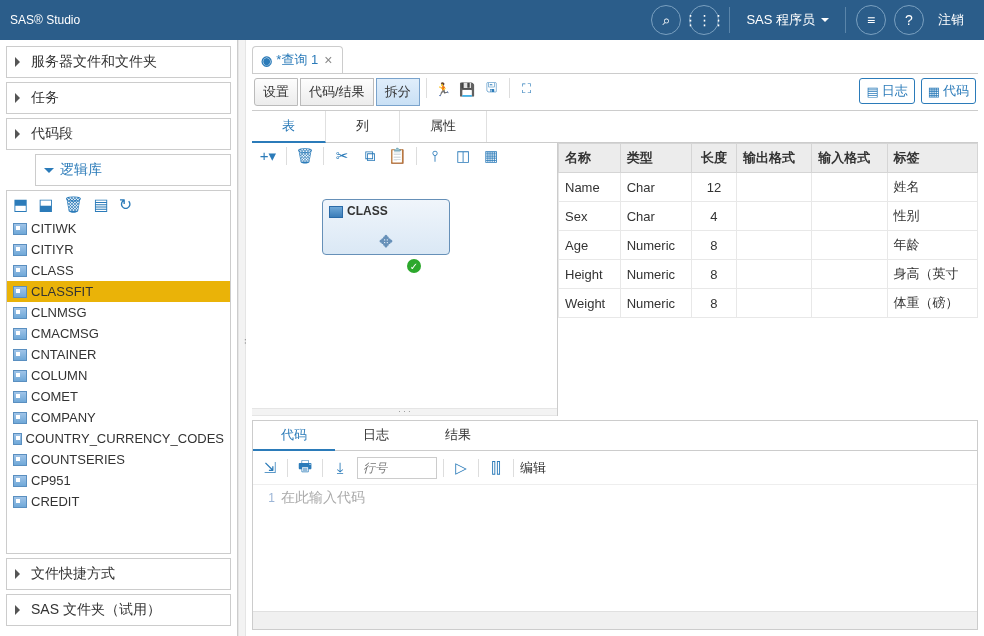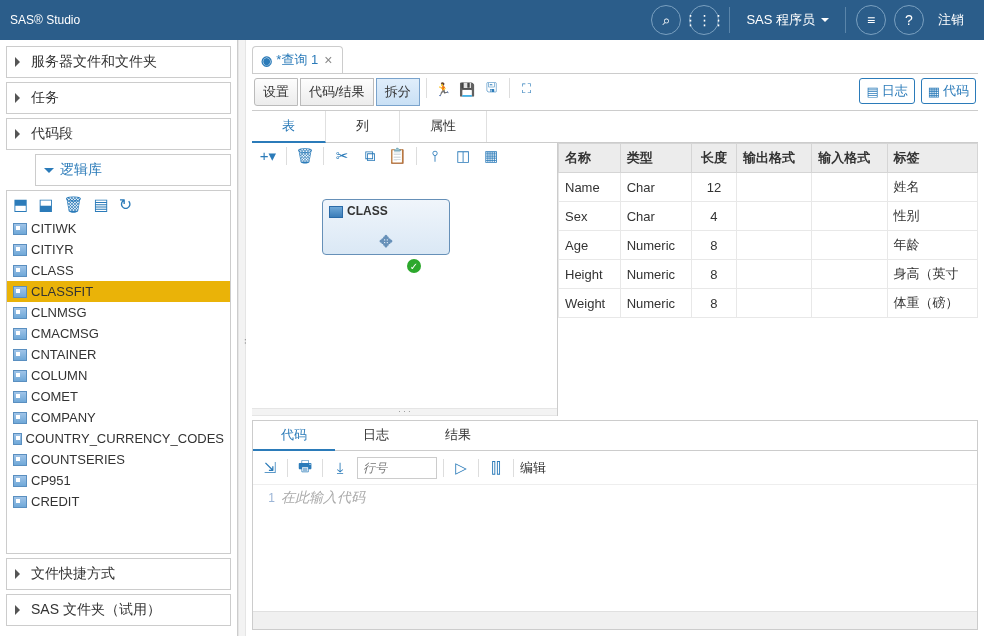--- a/index.html
+++ b/index.html
@@ -90,21 +90,21 @@
 .code-panel { height: 210px; display: flex; flex-direction: column; border: 1px solid #ccc; margin-top: 4px; }
 .code-tabs { display: flex; border-bottom: 1px solid #ccc; }
 .code-tab { padding: 5px 28px; cursor: pointer; }
 .code-tab.active { color: #2b7bb9; border-bottom: 2px solid #2b7bb9; margin-bottom: -1px; }
 .code-toolbar { display: flex; align-items: center; padding: 4px 6px; gap: 6px; border-bottom: 1px solid #eee; }
 .code-toolbar .ci { color: #2b7bb9; cursor: pointer; width: 22px; text-align: center; font-size: 15px; }
 .code-toolbar .csep { width: 1px; height: 18px; background: #ddd; }
 .line-input { border: 1px solid #ccc; width: 80px; padding: 3px 5px; font-style: italic; color: #999; font-size: 12px; }
 .editor { flex: 1; padding: 4px; font-family: "Courier New", monospace; font-size: 14px; }
 .editor .ln { color: #9cb5d6; width: 18px; display: inline-block; text-align: right; margin-right: 6px; font-size: 12px; }
-.editor .placeholder { color: #aaa; font-style: italic; }
+.editor .placeholder { color: #aaa; }
 .editor-footer { height: 18px; background: #f0f0f0; border-top: 1px solid #e0e0e0; }
 </style>
 </head>
 <body>
 
 <div class="header">
   <div class="logo">SAS® Studio</div>
   <div class="hbtn">⌕</div>
   <div class="hbtn">⋮⋮⋮</div>
   <div class="hsep"></div>

